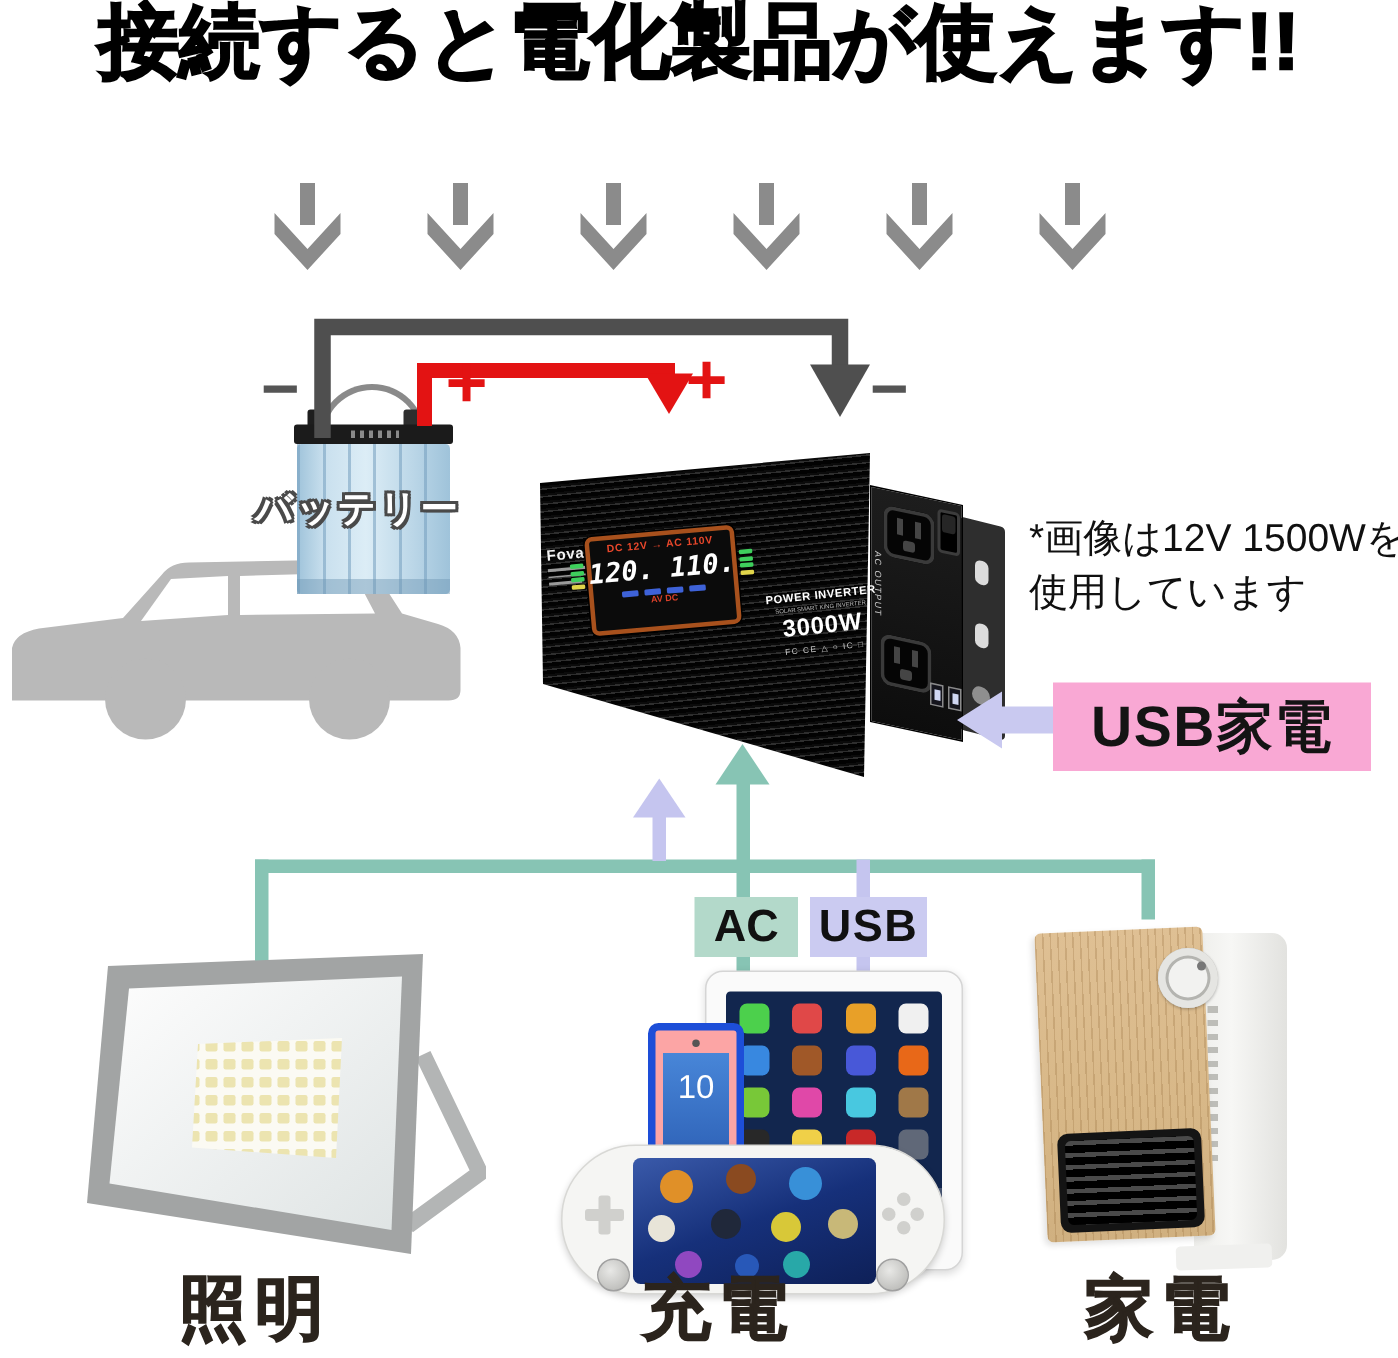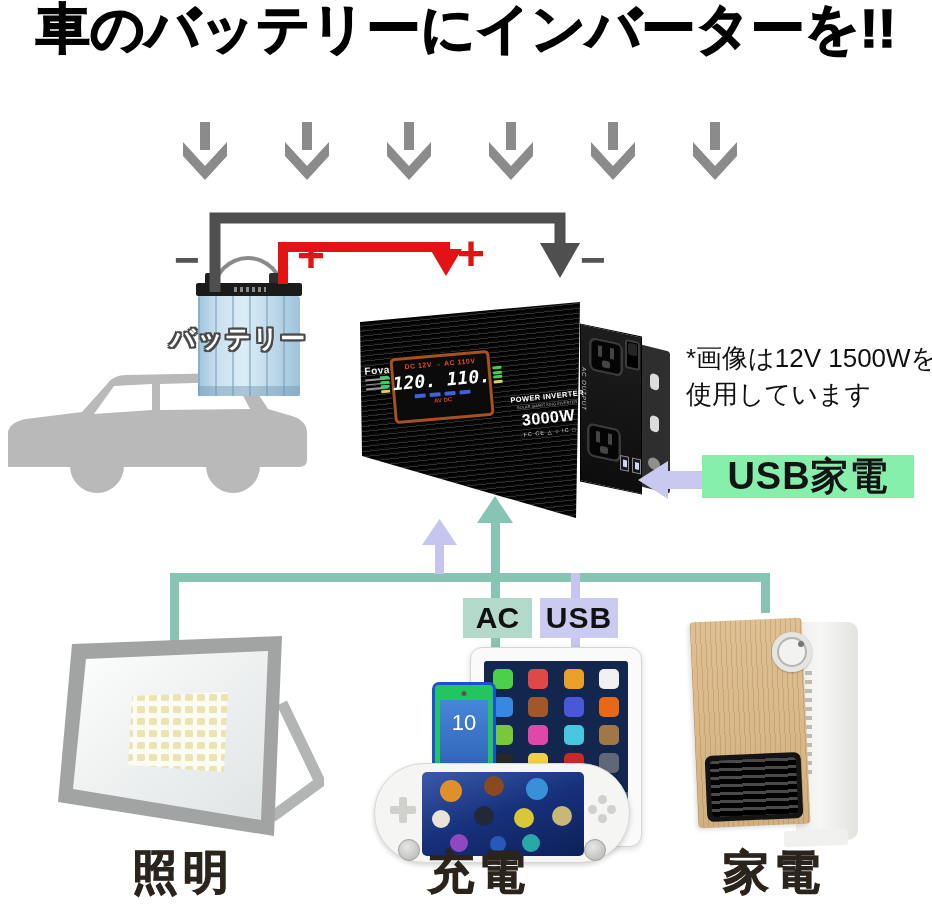--- a/index.html
+++ b/index.html
@@ -90,21 +90,21 @@
   .brand-lines i:nth-child(2) { width:30px; } .brand-lines i:nth-child(3) { width:22px; }
   .inv-rightblock { position:absolute; left:160px; top:100px; width:72px; transform:rotate(-6deg);
     text-align:center; color:#fff; }
   .p-name { font-size:7.5px; font-weight:700; letter-spacing:.4px; white-space:nowrap; }
   .p-sub { font-size:4px; color:#b8b8b8; margin-top:1px; white-space:nowrap; }
   .p-watt { font-size:16px; font-weight:900; margin-top:2px; letter-spacing:.5px; }
   .p-certs { font-size:5.5px; color:#cfcfcf; margin-top:2px; letter-spacing:1px; white-space:nowrap; }
 
   
   .note { position:absolute; left:686px; top:340px; font-size:26px; color:#101010; line-height:1.4; white-space:nowrap; }
-  .usb-callout { position:absolute; left:702px; top:455px; width:212px; height:43px; background:#86efac;
+  .usb-callout { position:absolute; left:702px; top:455px; width:212px; height:59px; background:#f9a8d4;
     display:flex; align-items:center; justify-content:center; font-size:38px; font-weight:700;
     color:#141414; letter-spacing:1px; white-space:nowrap; }
   .usb-callout-arrow { position:absolute; left:628px; top:455px; }
 
   
   .conn { position:absolute; left:0; top:0; width:932px; height:905px; pointer-events:none; }
 
   
   .badge { position:absolute; top:598px; height:40px; display:flex; align-items:center; justify-content:center;
     font-weight:800; color:#111; font-size:30px; }
@@ -130,22 +130,22 @@
   .tab-grid i:nth-child(13){background:#282828}.tab-grid i:nth-child(14){background:#f0d048}
   .tab-grid i:nth-child(15){background:#c82828}.tab-grid i:nth-child(16){background:#606878}
   .tab-dock { position:absolute; left:0; right:0; bottom:0; height:32px; background:rgba(125,135,155,.5);
     display:flex; justify-content:center; gap:12px; align-items:center; }
   .tab-dock i { width:20px; height:20px; border-radius:5px; display:block; }
   .tab-dock i:nth-child(1){background:#e84848}.tab-dock i:nth-child(2){background:#48a0e8}
   .tab-dock i:nth-child(3){background:#f0b838}.tab-dock i:nth-child(4){background:#e86828}
   .tab-home { position:absolute; bottom:4px; left:50%; transform:translateX(-50%); width:13px; height:13px;
     border-radius:50%; background:#ececec; border:1px solid #c8c8c8; }
 
-  .phone { position:absolute; left:432px; top:682px; width:64px; height:154px; background:#22c55e;
-    border-radius:7px; border:3px solid #1d4ed8; }
+  .phone { position:absolute; left:432px; top:682px; width:64px; height:154px; background:#fca5a5;
+    border-radius:7px; border:5px solid #1d4ed8; }
   .phone::before { content:""; position:absolute; top:6px; left:50%; transform:translateX(-50%);
     width:5px; height:5px; border-radius:50%; background:#555; }
   .phone-screen { position:absolute; left:5px; top:15px; right:5px; height:114px;
     background:linear-gradient(180deg,#4886d8 0%,#2f63b8 60%,#24509d 100%); }
   .phone-ten { color:#fff; font-size:22px; text-align:center; margin-top:10px; }
   .phone-dots { position:absolute; bottom:5px; left:7px; right:7px; display:flex; justify-content:space-between; }
   .phone-dots i { width:8px; height:8px; border-radius:2px; display:block; }
   .phone-dots i:nth-child(1){background:#e8b838}.phone-dots i:nth-child(2){background:#d84838}
   .phone-dots i:nth-child(3){background:#38a0e0}.phone-dots i:nth-child(4){background:#e8e8e8}
 
@@ -192,29 +192,29 @@
   .heater-grille { position:absolute; left:18px; top:146px; width:96px; height:66px; background:#141414;
     border-radius:7px; transform:rotate(-2.5deg); overflow:hidden; }
   .heater-grille::before { content:""; position:absolute; inset:5px; border-radius:4px;
     background:repeating-linear-gradient(0deg,#000 0 5px,#4a4a4a 5px 8px); }
   .heater-foot { position:absolute; left:96px; top:222px; width:64px; height:16px; background:#f0f0ee;
     border-radius:3px; transform:rotate(-2deg); }
 
   
   .device-label { position:absolute; top:842px; font-size:46px; font-weight:900; color:#2b241d;
     letter-spacing:5px; transform:translateX(-50%); white-space:nowrap; -webkit-text-stroke:1px #2b241d; }
-  .device-label.l1 { left:170px;margin-left:13px; } .device-label.l2 { left:479px; } .device-label.l3 { left:774px; }
+  .device-label.l1 { left:170px; } .device-label.l2 { left:479px; } .device-label.l3 { left:774px; }
 </style>
 </head>
 <body>
 
 <div class="stage">
 
   <div class="headline">
-    <div>車のバッテリーにインバーターを!!</div>
+    <div>接続すると電化製品が使えます!!</div>
   </div>
 
   <div class="down-arrow" style="left:181px"><svg width="48" height="64" viewBox="0 0 48 64">
         <path d="M19 0 h10 v28 h-10 z" fill="#8b8b8b"></path>
         <path d="M2 20 L24 44 L46 20 L46 34 L24 58 L2 34 Z" fill="#8b8b8b"></path>
       </svg></div>
   <div class="down-arrow" style="left:283px"><svg width="48" height="64" viewBox="0 0 48 64">
         <path d="M19 0 h10 v28 h-10 z" fill="#8b8b8b"></path>
         <path d="M2 20 L24 44 L46 20 L46 34 L24 58 L2 34 Z" fill="#8b8b8b"></path>
       </svg></div>

